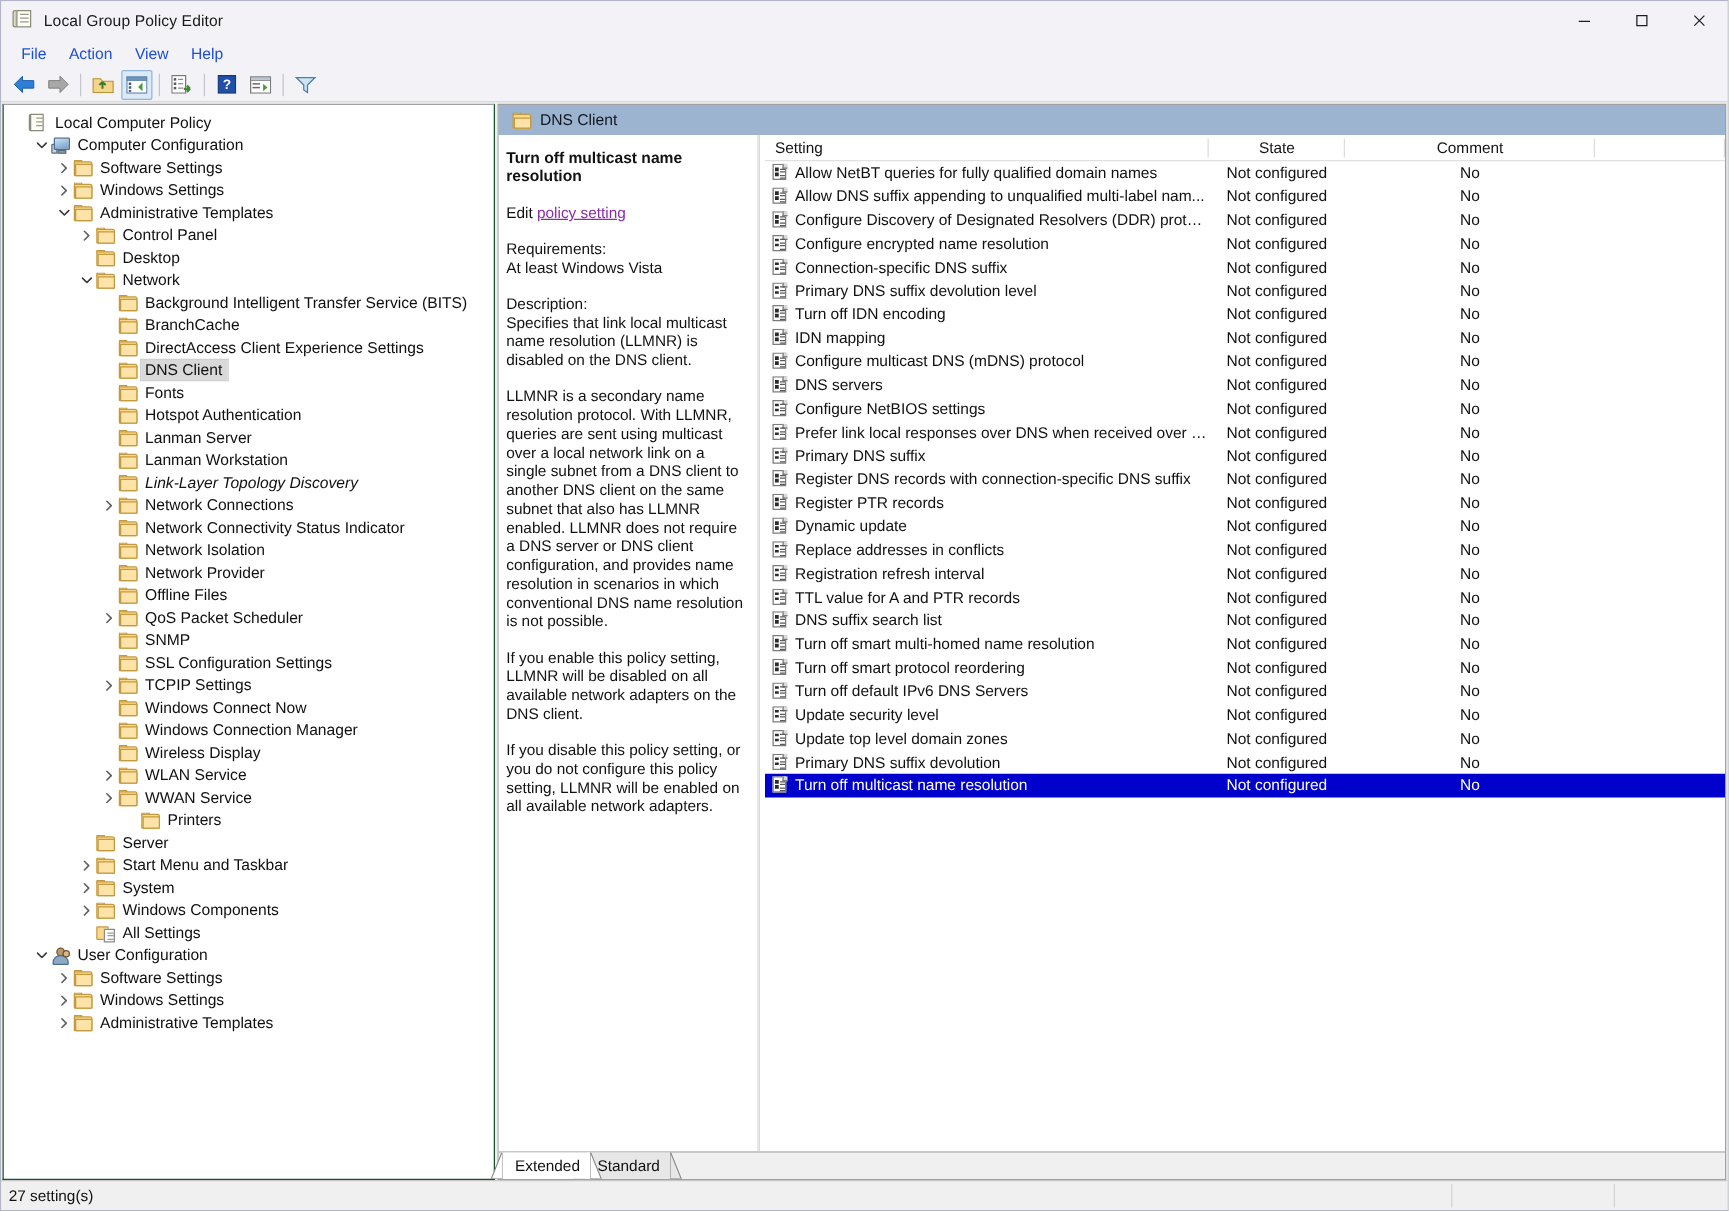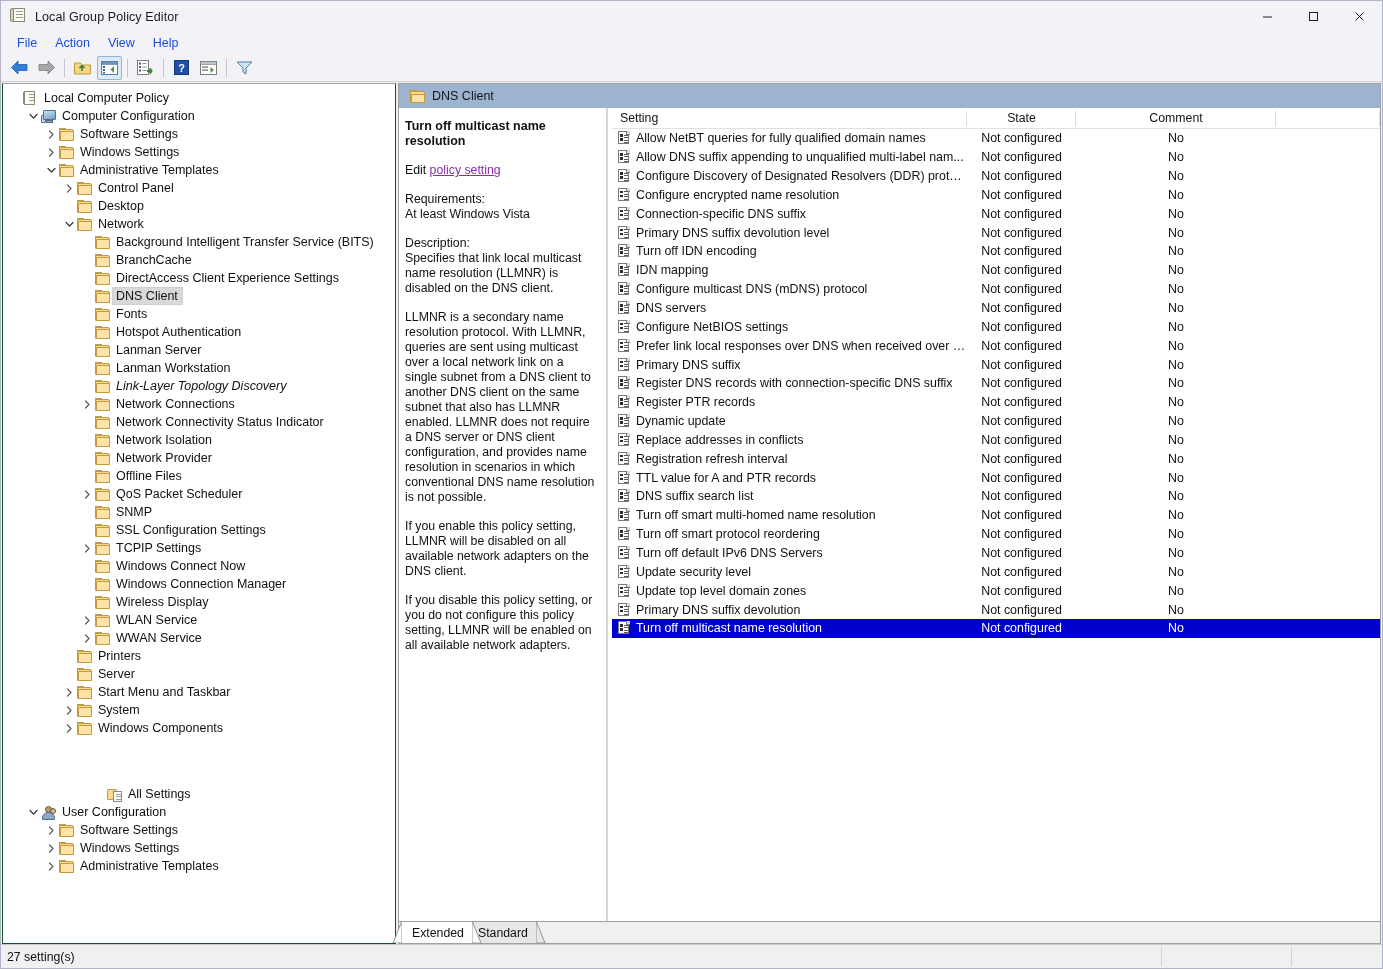--- a/index.html
+++ b/index.html
@@ -932,88 +932,88 @@
             </span>
             <span class="ticon">
               <div class="folder">
                 <div class="f-tab"></div>
                 <div class="f-back"></div>
                 <div class="f-front"></div>
               </div>
             </span>
             <span class="tlabel">WWAN Service</span>
           </div>
+          <div class="tree-row" style="padding-left: 58px; margin-left: 36px;">
+            <span class="twisty"></span>
+            <span class="ticon">
+              <div class="folder">
+                <div class="f-tab"></div>
+                <div class="f-back"></div>
+                <div class="f-front"></div>
+              </div>
+            </span>
+            <span class="tlabel">Printers</span>
+          </div>
           <div class="tree-row" style="padding-left: 58px;">
             <span class="twisty"></span>
             <span class="ticon">
               <div class="folder">
                 <div class="f-tab"></div>
                 <div class="f-back"></div>
                 <div class="f-front"></div>
               </div>
             </span>
-            <span class="tlabel">Printers</span>
+            <span class="tlabel">Server</span>
           </div>
           <div class="tree-row" style="padding-left: 58px;">
-            <span class="twisty"></span>
-            <span class="ticon">
-              <div class="folder">
-                <div class="f-tab"></div>
-                <div class="f-back"></div>
-                <div class="f-front"></div>
-              </div>
-            </span>
-            <span class="tlabel">Server</span>
+            <span class="twisty">
+              <svg width="9" height="9" viewBox="0 0 9 9">
+                <path d="M2.5 1 L6 4.5 L2.5 8" fill="none" stroke="#616161" stroke-width="1.3" stroke-linecap="round" stroke-linejoin="round"></path>
+              </svg>
+            </span>
+            <span class="ticon">
+              <div class="folder">
+                <div class="f-tab"></div>
+                <div class="f-back"></div>
+                <div class="f-front"></div>
+              </div>
+            </span>
+            <span class="tlabel">Start Menu and Taskbar</span>
           </div>
           <div class="tree-row" style="padding-left: 58px;">
             <span class="twisty">
               <svg width="9" height="9" viewBox="0 0 9 9">
                 <path d="M2.5 1 L6 4.5 L2.5 8" fill="none" stroke="#616161" stroke-width="1.3" stroke-linecap="round" stroke-linejoin="round"></path>
               </svg>
             </span>
             <span class="ticon">
               <div class="folder">
                 <div class="f-tab"></div>
                 <div class="f-back"></div>
                 <div class="f-front"></div>
               </div>
             </span>
-            <span class="tlabel">Start Menu and Taskbar</span>
+            <span class="tlabel">System</span>
           </div>
           <div class="tree-row" style="padding-left: 58px;">
             <span class="twisty">
               <svg width="9" height="9" viewBox="0 0 9 9">
                 <path d="M2.5 1 L6 4.5 L2.5 8" fill="none" stroke="#616161" stroke-width="1.3" stroke-linecap="round" stroke-linejoin="round"></path>
               </svg>
             </span>
             <span class="ticon">
               <div class="folder">
                 <div class="f-tab"></div>
                 <div class="f-back"></div>
                 <div class="f-front"></div>
               </div>
             </span>
-            <span class="tlabel">System</span>
+            <span class="tlabel">Windows Components</span>
           </div>
           <div class="tree-row" style="padding-left: 58px;">
-            <span class="twisty">
-              <svg width="9" height="9" viewBox="0 0 9 9">
-                <path d="M2.5 1 L6 4.5 L2.5 8" fill="none" stroke="#616161" stroke-width="1.3" stroke-linecap="round" stroke-linejoin="round"></path>
-              </svg>
-            </span>
-            <span class="ticon">
-              <div class="folder">
-                <div class="f-tab"></div>
-                <div class="f-back"></div>
-                <div class="f-front"></div>
-              </div>
-            </span>
-            <span class="tlabel">Windows Components</span>
-          </div>
-          <div class="tree-row" style="padding-left: 88px; margin-top: 48px;">
             <span class="twisty"></span>
             <span class="ticon">
               <div class="allset-ico">
                 <div class="f1"></div>
                 <div class="doc">
                   <i style="top:2px"></i>
                   <i style="top:4.5px"></i>
                   <i style="top:7px"></i>
                 </div>
               </div>

